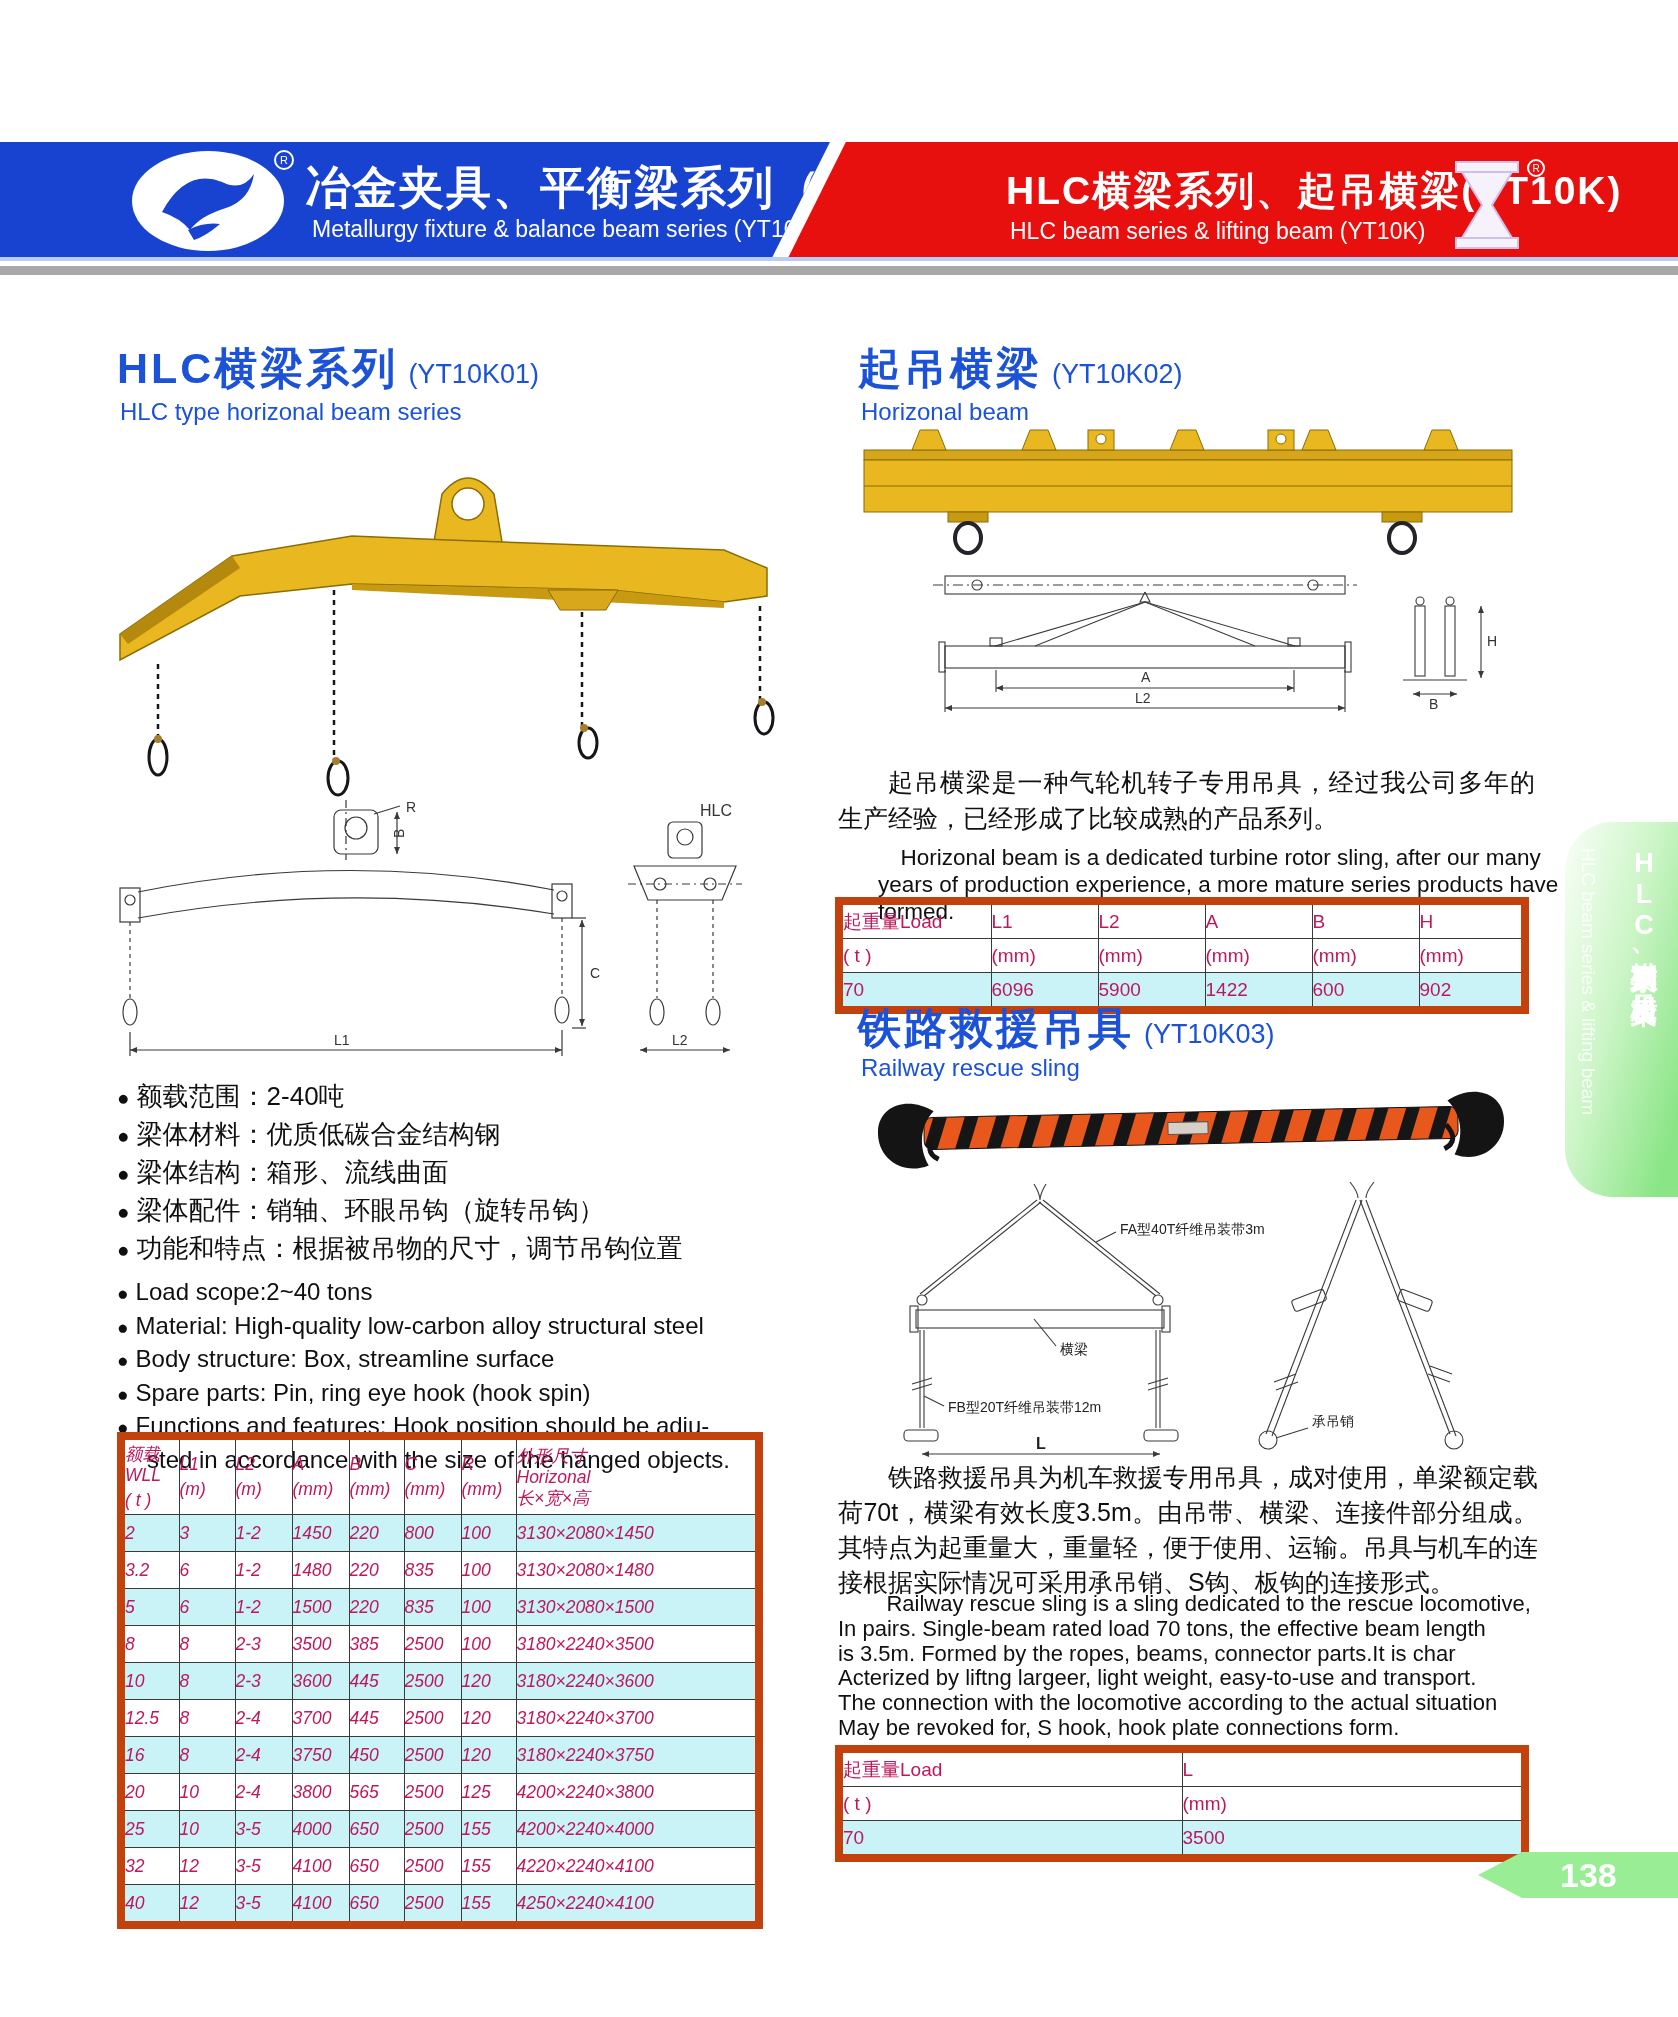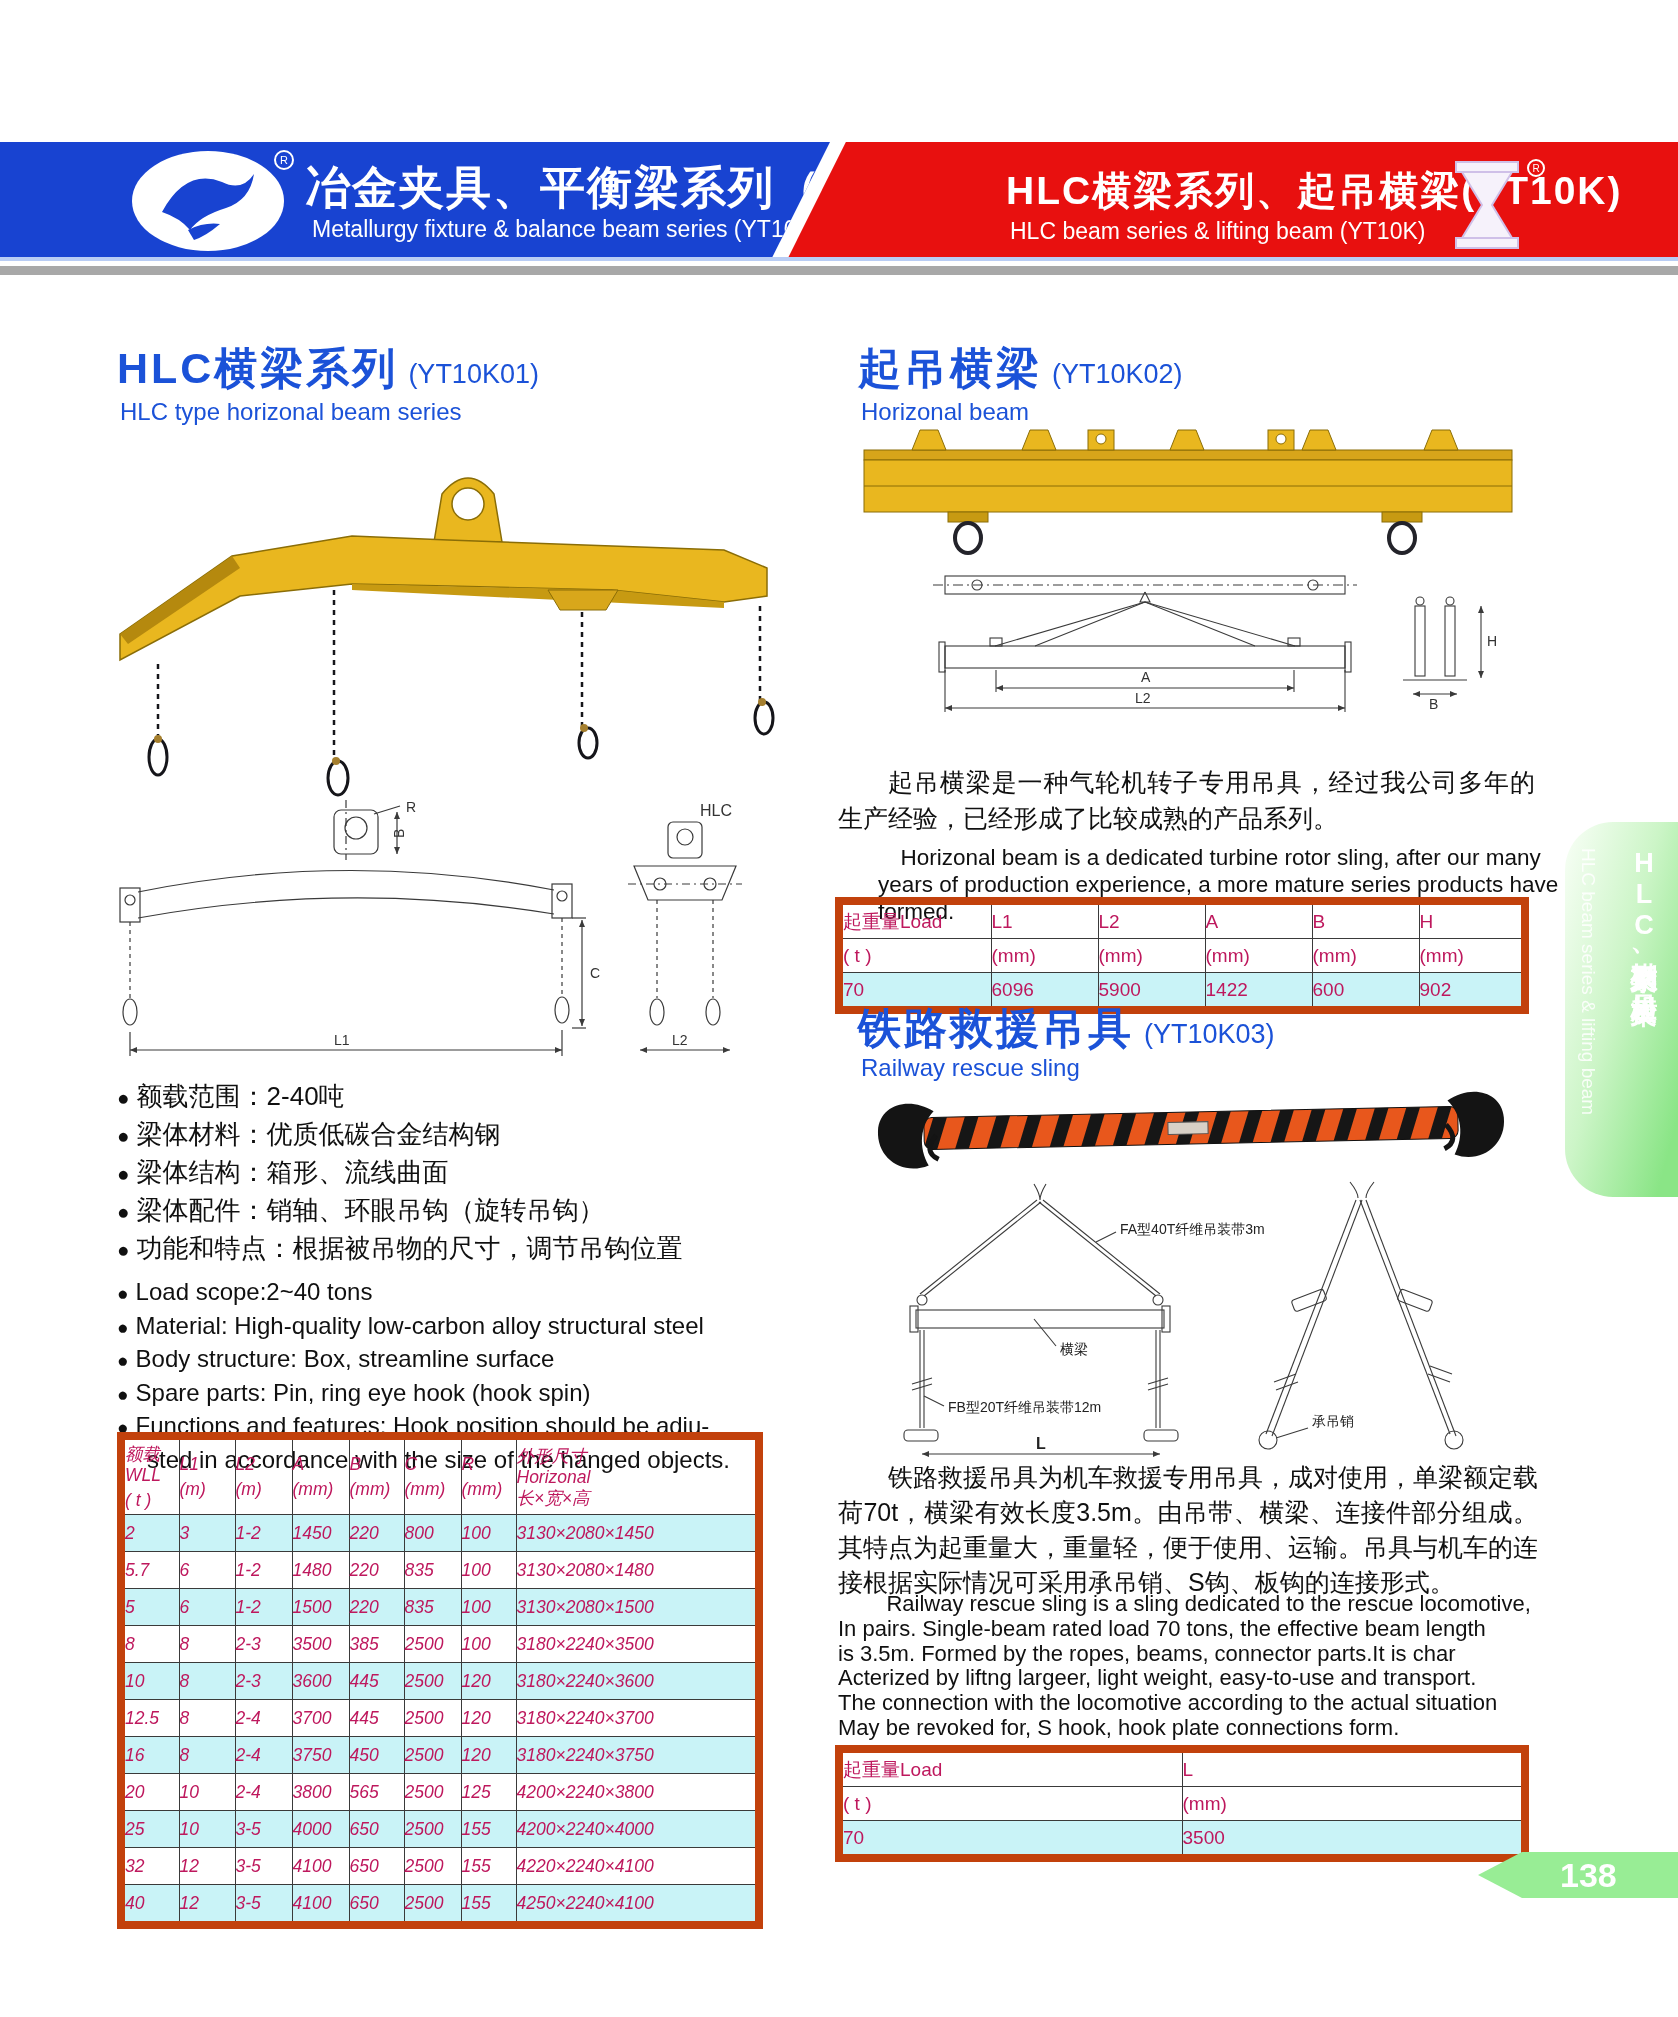--- a/index.html
+++ b/index.html
@@ -251,21 +251,21 @@
           <td>2</td>
           <td>3</td>
           <td>1-2</td>
           <td>1450</td>
           <td>220</td>
           <td>800</td>
           <td>100</td>
           <td>3130×2080×1450</td>
         </tr>
         <tr>
-          <td>5.7</td>
+          <td>3.2</td>
           <td>6</td>
           <td>1-2</td>
           <td>1480</td>
           <td>220</td>
           <td>835</td>
           <td>100</td>
           <td>3130×2080×1480</td>
         </tr>
         <tr>
           <td>5</td>

